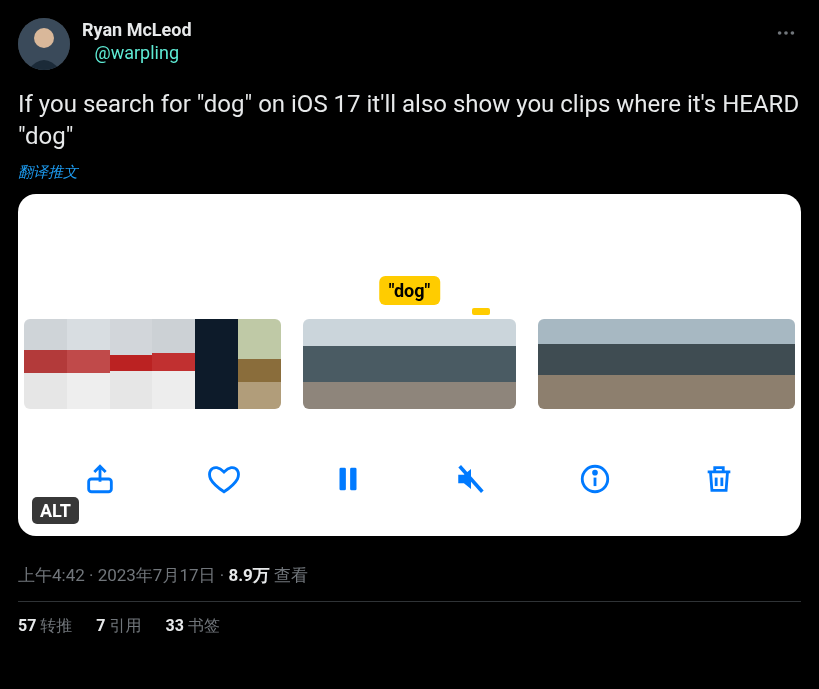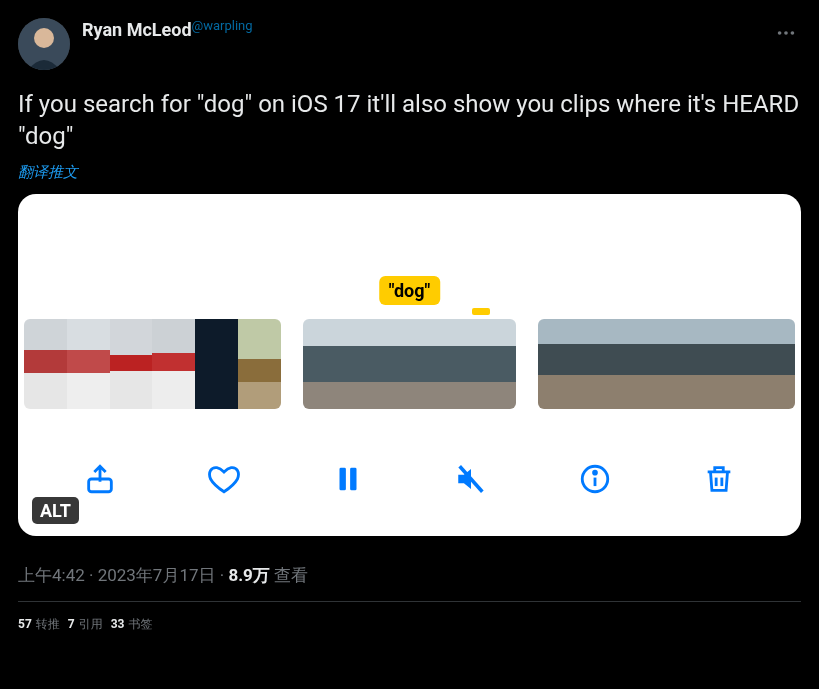--- a/index.html
+++ b/index.html
@@ -22,23 +22,23 @@
   }
   .avatar {
     width: 52px;
     height: 52px;
     border-radius: 50%;
     flex-shrink: 0;
     overflow: hidden;
     background: #333;
   }
   .avatar svg { width: 100%; height: 100%; display:block; }
-  .user-info { display: flex; line-height: 1.3; }
+  .user-info { display: flex; flex-direction: column; line-height: 1.3; }
   .name { font-weight: 700; font-size: 18px; color: #e7e9ea; }
-  .handle { color: #0369a1; font-size: 13px; }
+  .handle { color: #5eead4; font-size: 18px; text-align: center; }
   .more {
     position: absolute;
     right: 0;
     top: 0;
     color: #71767b;
     font-size: 20px;
     padding: 4px;
     cursor: pointer;
   }
   .body-text {
@@ -156,23 +156,23 @@
     color: #71767b;
     font-size: 17px;
   }
   .meta .views-num { color: #e7e9ea; font-weight: 700; }
   .divider {
     border-top: 1px solid #2f3336;
     margin-top: 14px;
   }
   .stats {
     display: flex;
-    gap: 8px;
+    gap: 24px;
     padding-top: 14px;
-    font-size: 12px;
+    font-size: 16px;
     color: #71767b;
   }
   .stats .num { color: #e7e9ea; font-weight: 700; margin-right: 4px; }
 </style>
 </head>
 <body>
 
 <div class="tweet">
 
   <div class="header">

